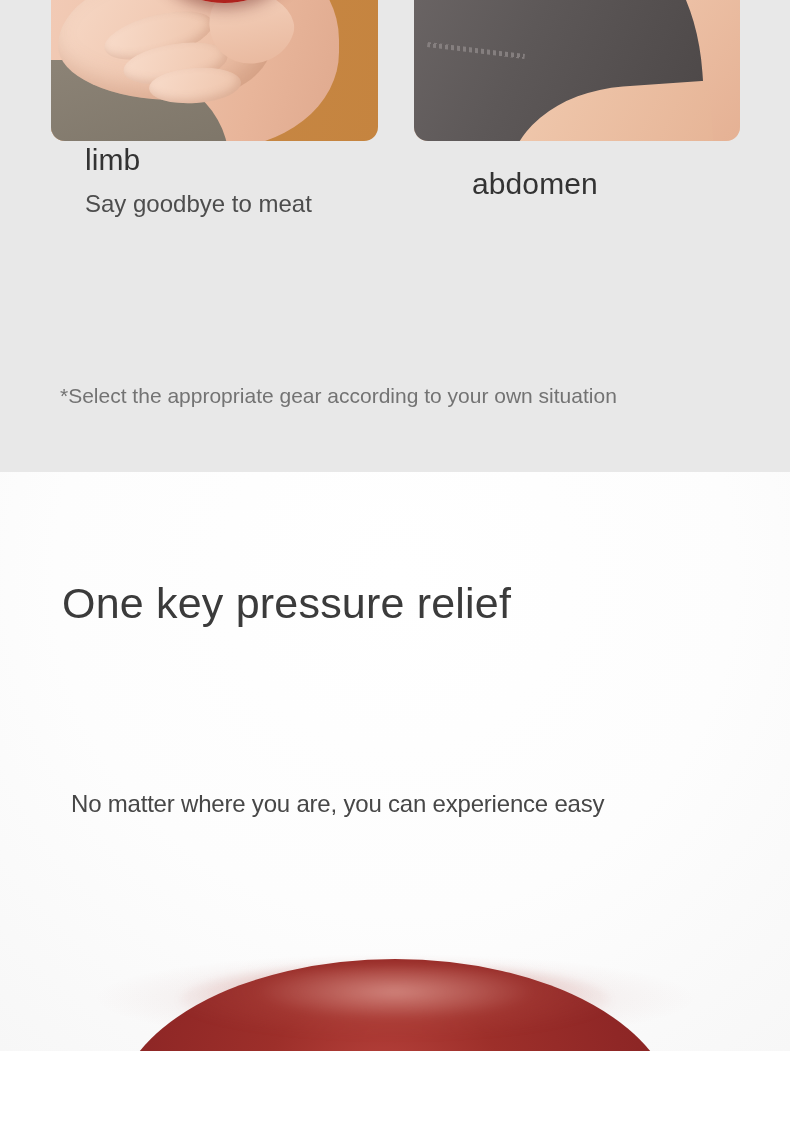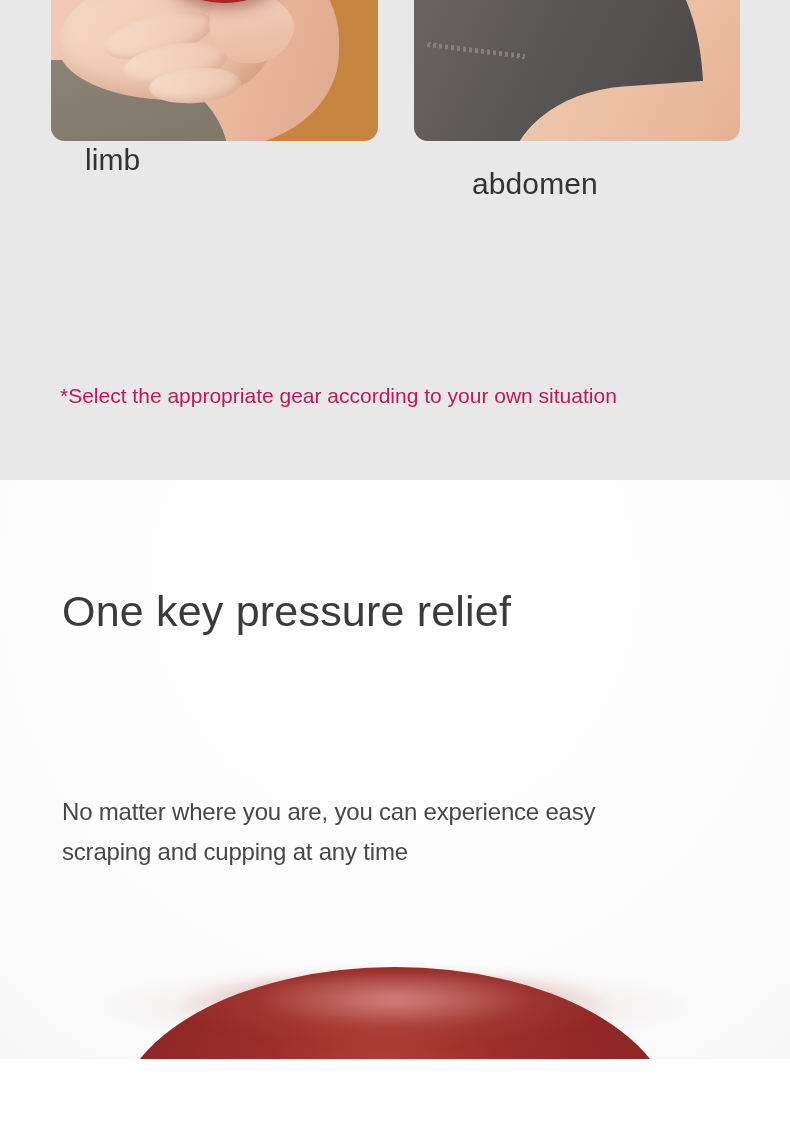--- a/index.html
+++ b/index.html
@@ -172,54 +172,53 @@
     white-space: nowrap;
   }
 
   
   .footnote {
     position: absolute;
     left: 60px;
     top: 382px;
     font-size: 21px;
     line-height: 28px;
-    color: #be185d;
+    color: #737373;
     white-space: nowrap;
   }
 
   
   .lower {
     position: absolute;
     left: 0;
     top: 472px;
     width: 790px;
     height: 579px;
     background:
       radial-gradient(circle at 50% 18%, #ffffff 0%, #fdfdfd 55%, #f7f7f7 100%);
     overflow: hidden;
-    margin-top: 8px;
   }
 
   .headline {
     position: absolute;
     left: 62px;
     top: 102px;
     width: 700px;
   }
   .headline-line {
     font-size: 43px;
     line-height: 58px;
     color: #3b3b3b;
     white-space: nowrap;
     letter-spacing: .2px;
   }
 
   .body-copy {
     position: absolute;
-    left: 62px;
+    left: 71px;
     top: 312px;
     width: 650px;
   }
   .body-line {
     font-size: 24px;
     line-height: 40px;
     color: #474747;
     white-space: nowrap;
     letter-spacing: -.2px;
   }
@@ -294,41 +293,41 @@
 
       </div>
     </div>
 
   </div>
 
   <div class="labels">
 
     <div class="label-col left">
       <div class="label-title">limb</div>
+      <div class="label-sub">Say goodbye to meat</div>
     </div>
 
     <div class="label-col right">
       <div class="label-title">abdomen</div>
     </div>
 
   </div>
 
   <div class="footnote">*Select the appropriate gear according to your own situation</div>
 
 </section>
 
 <section class="lower">
 
   <div class="headline">
     <div class="headline-line">One key pressure relief</div>
   </div>
 
   <div class="body-copy">
     <div class="body-line">No matter where you are, you can experience easy</div>
-    <div class="body-line">scraping and cupping at any time</div>
   </div>
 
   <div class="dome-wrap">
     <div class="dome-softshadow"></div>
     <div class="dome"></div>
     <div class="dome-sheen"></div>
   </div>
 
 </section>
 

